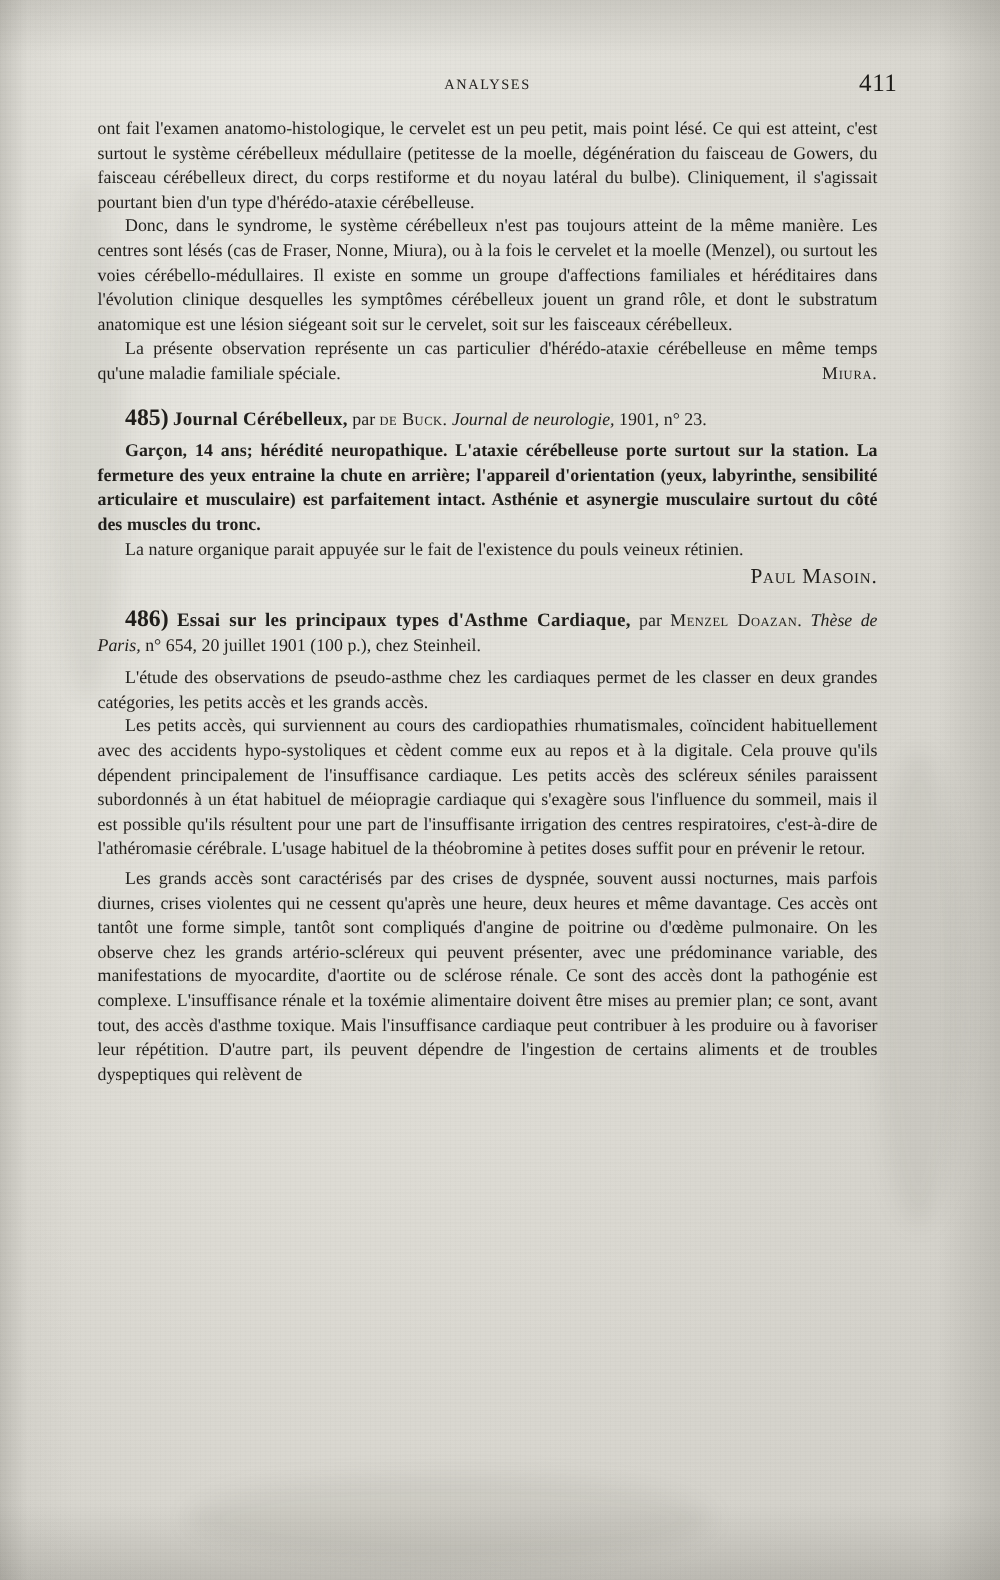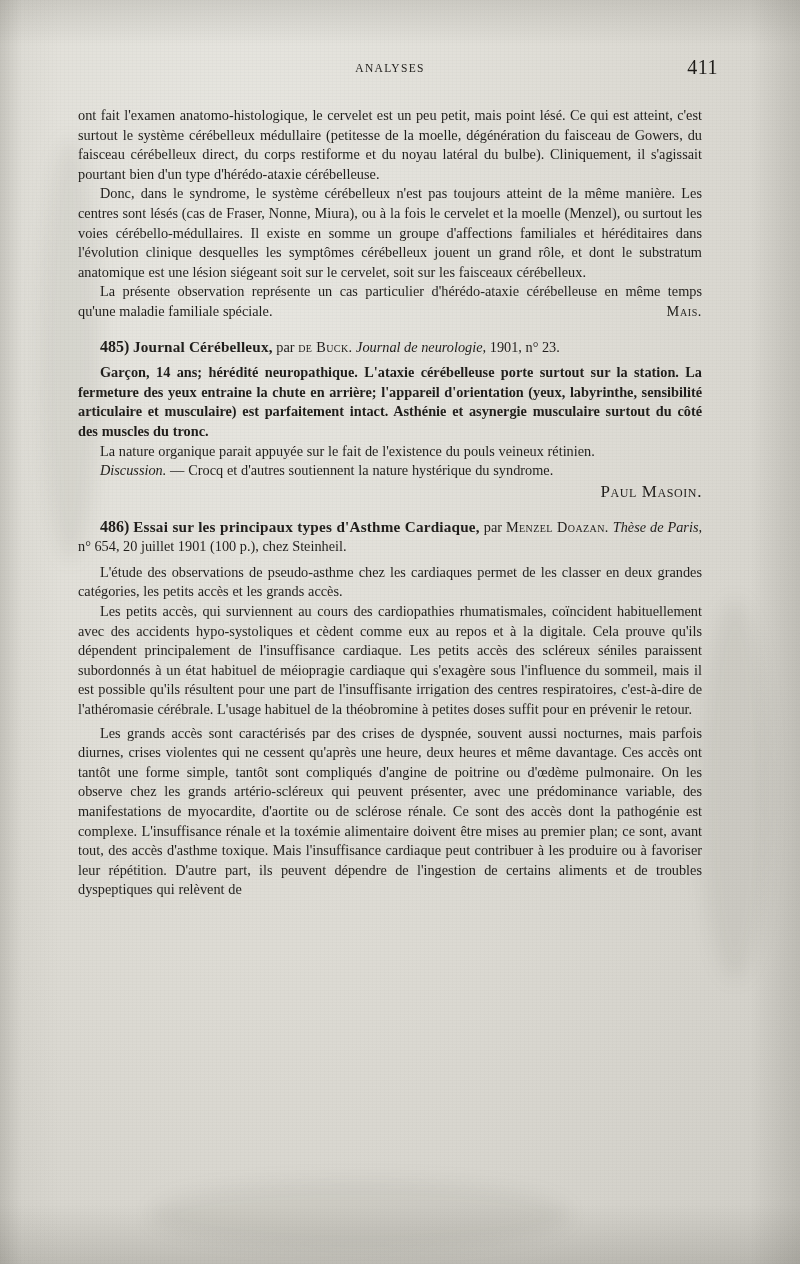--- a/index.html
+++ b/index.html
@@ -81,35 +81,35 @@
     line-height: 19.6px;
     color: #201e1b;
     text-align: justify;
     text-justify: inter-word;
     word-spacing: 0.2px;
   }
   p.indent {
     text-indent: 22px;
   }
   .body-block {
-    margin-top: 18px;
+    margin-top: 6px;
   }
   .entry {
     margin-top: 15px;
   }
   .entry-head {
     font-size: 14.3px;
     line-height: 19.6px;
     color: #201e1b;
     text-align: justify;
     text-indent: 22px;
   }
   .num {
     font-weight: bold;
-    font-size: 16px;
+    font-size: 19px;
   }
   .ttl {
     font-weight: bold;
     font-size: 15.2px;
     letter-spacing: 0.2px;
   }
   .sc {
     font-variant: small-caps;
     letter-spacing: 0.4px;
   }
@@ -154,39 +154,35 @@
     <div class="runhead">
       <div class="runhead-title">ANALYSES</div>
       <div class="runhead-page">411</div>
     </div>
 
     <div class="body-block">
       <p>ont fait l'examen anatomo-histologique, le cervelet est un peu petit, mais point lésé. Ce qui est atteint, c'est surtout le système cérébelleux médullaire (petitesse de la moelle, dégénération du faisceau de Gowers, du faisceau cérébelleux direct, du corps restiforme et du noyau latéral du bulbe). Cliniquement, il s'agissait pourtant bien d'un type d'hérédo-ataxie cérébelleuse.</p>
       <p class="indent">Donc, dans le syndrome, le système cérébelleux n'est pas toujours atteint de la même manière. Les centres sont lésés (cas de Fraser, Nonne, Miura), ou à la fois le cervelet et la moelle (Menzel), ou surtout les voies cérébello-médullaires. Il existe en somme un groupe d'affections familiales et héréditaires dans l'évolution clinique desquelles les symptômes cérébelleux jouent un grand rôle, et dont le substratum anatomique est une lésion siégeant soit sur le cervelet, soit sur les faisceaux cérébelleux.</p>
       <p class="indent">
         <span>La présente observation représente un cas particulier d'hérédo-ataxie cérébelleuse en même temps qu'une maladie familiale spéciale.</span>
-        <span class="inline-sign">Mais.</span>
+        <span class="inline-sign">Miura.</span>
       </p>
     </div>
 
     <div class="entry">
       <div class="entry-head">
         <span class="num">485)</span>
         <span class="ttl">Journal Cérébelleux,</span>
         <span>par</span>
         <span class="sc">de Buck.</span>
         <span class="it">Journal de neurologie,</span>
         <span>1901, n° 23.</span>
       </div>
       <p class="indent para-gap" style="margin-top:6px;font-weight:bold;">Garçon, 14 ans; hérédité neuropathique. L'ataxie cérébelleuse porte surtout sur la station. La fermeture des yeux entraine la chute en arrière; l'appareil d'orientation (yeux, labyrinthe, sensibilité articulaire et musculaire) est parfaitement intact. Asthénie et asynergie musculaire surtout du côté des muscles du tronc.</p>
       <p class="indent">La nature organique parait appuyée sur le fait de l'existence du pouls veineux rétinien.</p>
-      <p class="indent">
-        <span class="it">Discussion.</span>
-        <span>— Crocq et d'autres soutiennent la nature hystérique du syndrome.</span>
-      </p>
       <div class="signature">Paul Masoin.</div>
     </div>
 
     <div class="entry">
       <div class="entry-head">
         <span class="num">486)</span>
         <span class="ttl">Essai sur les principaux types d'Asthme Cardiaque,</span>
         <span>par</span>
         <span class="sc">Menzel Doazan.</span>
         <span class="it">Thèse de Paris,</span>

